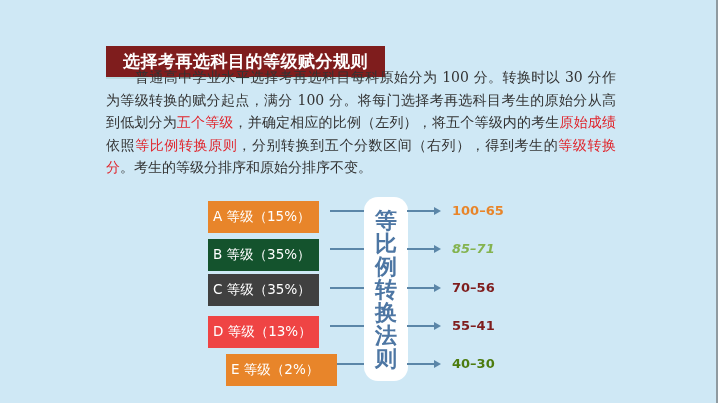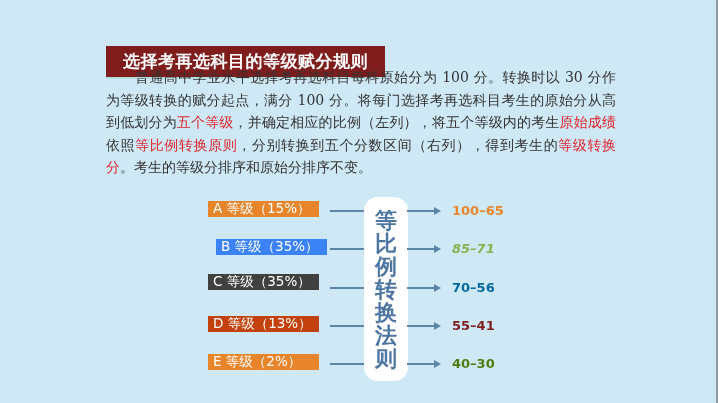--- a/index.html
+++ b/index.html
@@ -20,21 +20,21 @@
     }
     .paragraph {
       position: absolute; left: 106px; top: 66px; width: 510px;
       font-family: "DejaVu Serif", "Liberation Serif", serif;
       font-size: 14px; line-height: 22.5px; color: #333333;
       text-indent: 29px; text-align: justify;
     }
     .paragraph .hl { color: #e0242b; }
     .diagram { position: absolute; left: 0; top: 0; width: 718px; height: 403px; }
     .grade {
-      position: absolute; left: 208px; width: 111px; height: 16px;
+      position: absolute; left: 208px; width: 111px; height: 32px;
       color: #ffffff; font-size: 13.5px;
       display: flex; align-items: center; padding-left: 5px; box-sizing: border-box;
       white-space: nowrap;
     }
     .line-left {
       position: absolute; left: 330px; width: 36px; height: 1.5px; background: #5b86a8;
     }
     .line-right {
       position: absolute; left: 407px; width: 28px; height: 1.5px; background: #5b86a8;
     }
@@ -78,29 +78,29 @@
       <div class="pill-char">例</div>
       <div class="pill-char">转</div>
       <div class="pill-char">换</div>
       <div class="pill-char">法</div>
       <div class="pill-char">则</div>
     </div>
 <div class="grade" style="top: 201px; background: rgb(232, 133, 42);">A 等级（15%）</div>
     <div class="line-right" style="top: 210px;"></div>
     <div class="arrowhead" style="top: 207px;"></div>
     <div class="range" style="top: 203px; color: rgb(232, 133, 42);">100–65</div>
-    <div class="grade" style="top: 239px; background: #3b82f6; margin-left: 8px;">B 等级（35%）</div>
+    <div class="grade" style="top: 239px; background: #14532d;">B 等级（35%）</div>
     <div class="line-right" style="top: 248px;"></div>
     <div class="arrowhead" style="top: 245px;"></div>
     <div class="range" style="top: 241px; color: rgb(132, 179, 79); font-style: italic;">85–71</div>
     <div class="grade" style="top: 274px; background: #404040;">C 等级（35%）</div>
     <div class="line-right" style="top: 287px;"></div>
     <div class="arrowhead" style="top: 284px;"></div>
-    <div class="range" style="top: 280px; color: #0369a1;">70–56</div>
-    <div class="grade" style="top: 316px; background: #c2410c;">D 等级（13%）</div>
+    <div class="range" style="top: 280px; color: #7f1d1d;">70–56</div>
+    <div class="grade" style="top: 316px; background: #ef4444;">D 等级（13%）</div>
     <div class="line-right" style="top: 325px;"></div>
     <div class="arrowhead" style="top: 322px;"></div>
     <div class="range" style="top: 318px; color: #7f1d1d;">55–41</div>
-    <div class="grade" style="top: 354px; background: rgb(232, 133, 42);">E 等级（2%）</div>
+    <div class="grade" style="top: 354px; background: rgb(232, 133, 42); margin-left: 18px;">E 等级（2%）</div>
     <div class="line-right" style="top: 363px;"></div>
     <div class="arrowhead" style="top: 360px;"></div>
     <div class="range" style="top: 356px; color: #4d7c0f;">40–30</div>
   </div>
 
 </body></html>

